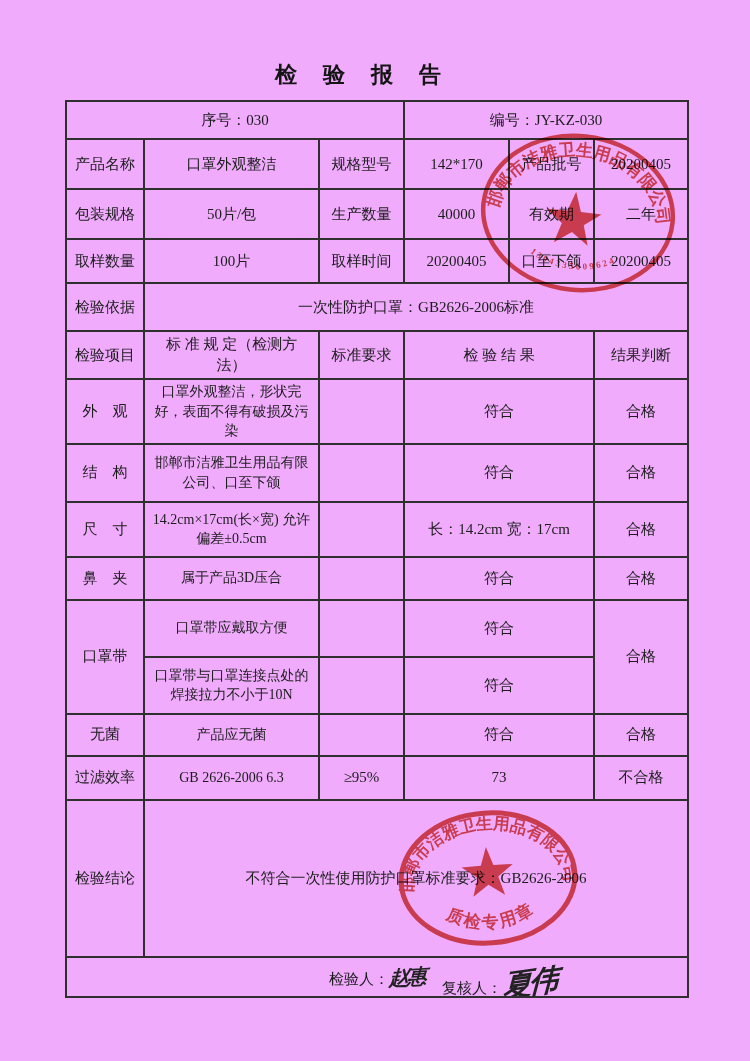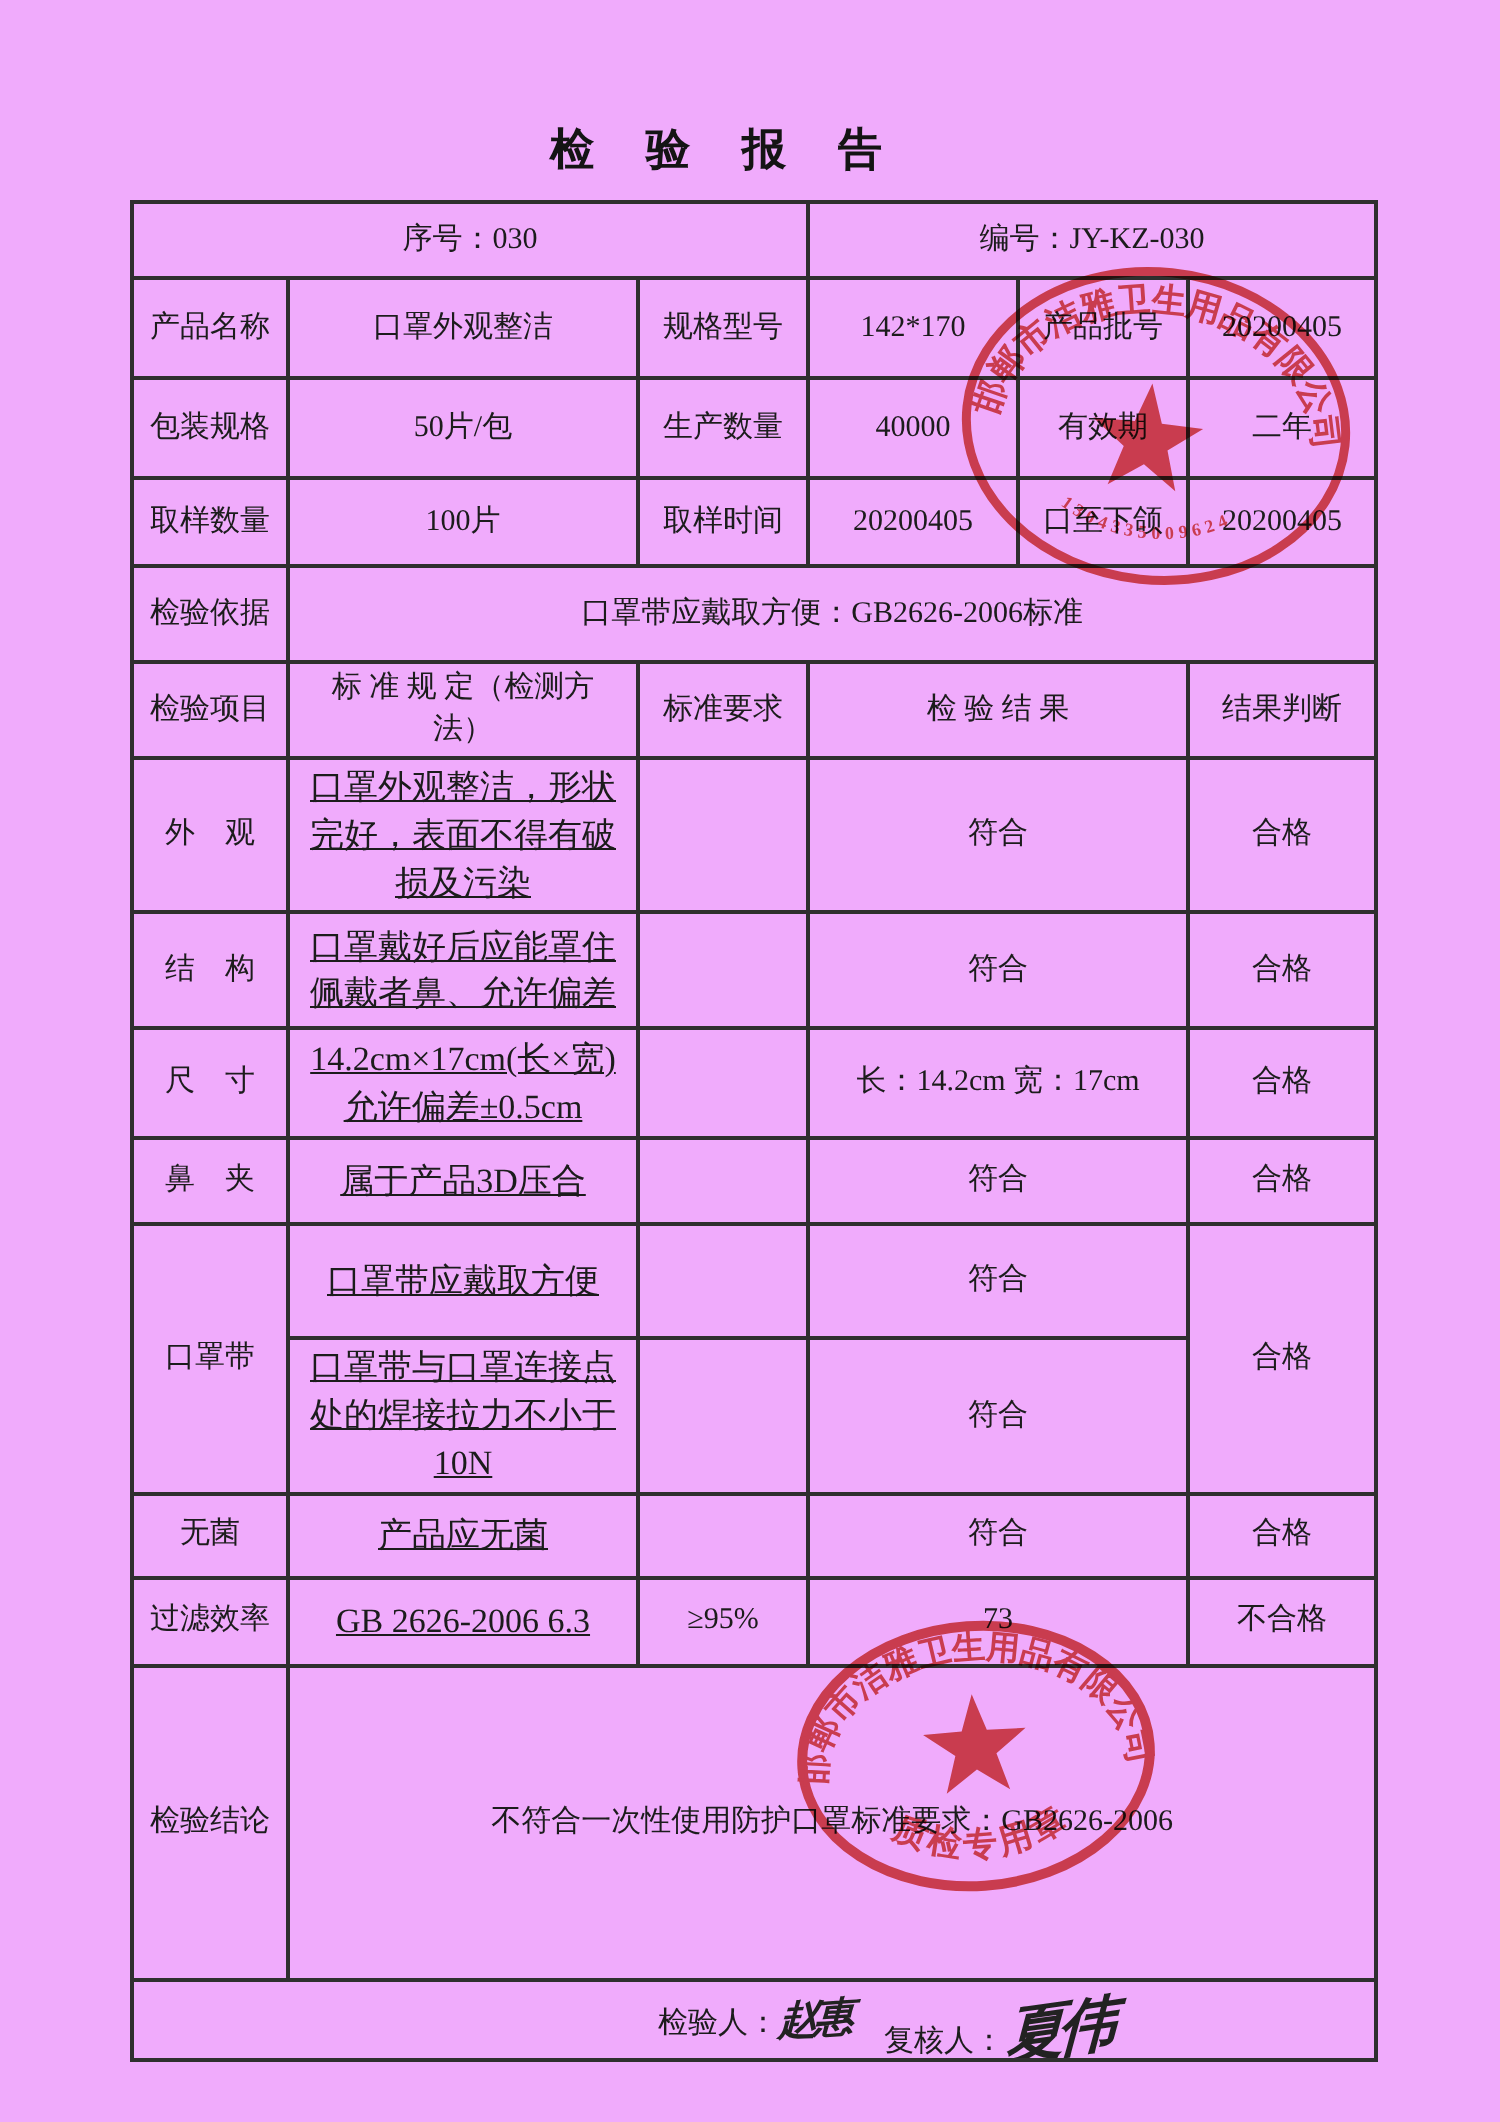--- a/index.html
+++ b/index.html
@@ -30,21 +30,21 @@
   }
   table.report td{
     border:2px solid #2f2f2f;
     padding:2px 6px;
     text-align:center;
     vertical-align:middle;
     line-height:1.4;
     overflow:hidden;
   }
   td.left{text-align:left;padding-left:8px;border-radius:16px;}
-  td.std{font-size:17px;padding:2px 4px;text-decoration:underline;}
+  td.std{font-size:14px;padding:2px 4px;}
   td.basis-val{padding-right:115px;}
   .sig-cell{position:relative;text-align:left;padding-left:8px;}
   .sig-name{
     display:inline-block;
     font-size:20px;font-weight:bold;font-style:italic;
     transform:rotate(-4deg) skewX(-6deg);
     color:#222;
     letter-spacing:-2px;
   }
   .reviewer-group{
@@ -108,41 +108,41 @@
       <td>取样数量</td>
       <td>100片</td>
       <td>取样时间</td>
       <td>20200405</td>
       <td>口至下颌</td>
       <td>20200405</td>
     </tr>
 
     <tr style="height:48px">
       <td>检验依据</td>
-      <td colspan="5" class="basis-val">口罩带应戴取方便：GB2626-2006标准</td>
+      <td colspan="5" class="basis-val">一次性防护口罩：GB2626-2006标准</td>
     </tr>
 
     <tr style="height:46px">
       <td>检验项目</td>
       <td>标 准 规 定（检测方法）</td>
       <td>标准要求</td>
       <td colspan="2">检 验 结 果</td>
       <td>结果判断</td>
     </tr>
 
     <tr style="height:54px">
       <td>外　观</td>
       <td class="std">口罩外观整洁，形状完好，表面不得有破损及污染</td>
       <td></td>
       <td colspan="2">符合</td>
       <td>合格</td>
     </tr>
     <tr style="height:58px">
       <td>结　构</td>
-      <td class="std">口罩戴好后应能罩住佩戴者鼻、允许偏差</td>
+      <td class="std">邯郸市洁雅卫生用品有限公司、口至下颌</td>
       <td></td>
       <td colspan="2">符合</td>
       <td>合格</td>
     </tr>
     <tr style="height:55px">
       <td>尺　寸</td>
       <td class="std">14.2cm×17cm(长×宽) 允许偏差±0.5cm</td>
       <td></td>
       <td colspan="2">长：14.2cm 宽：17cm</td>
       <td>合格</td>

